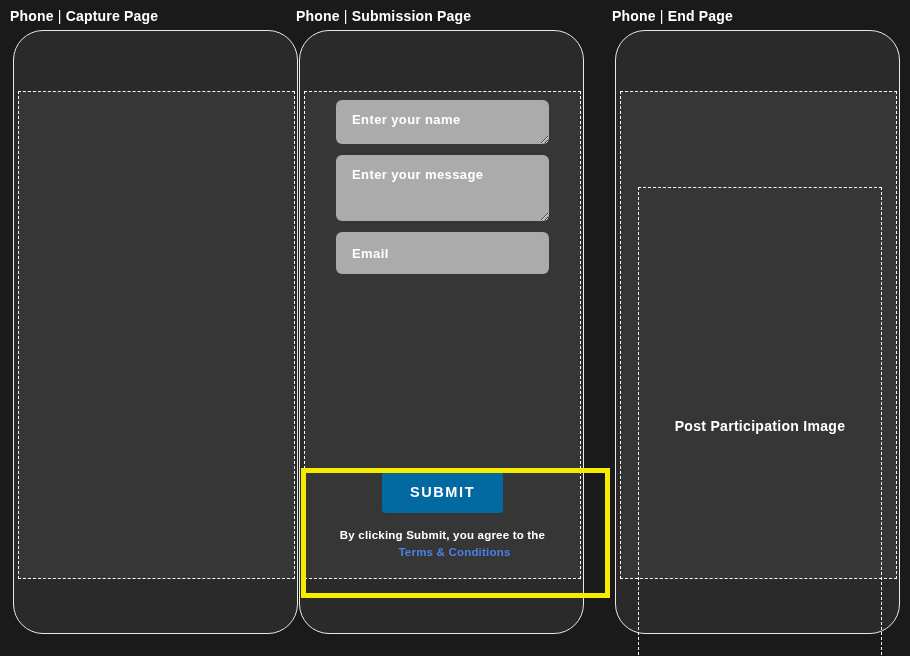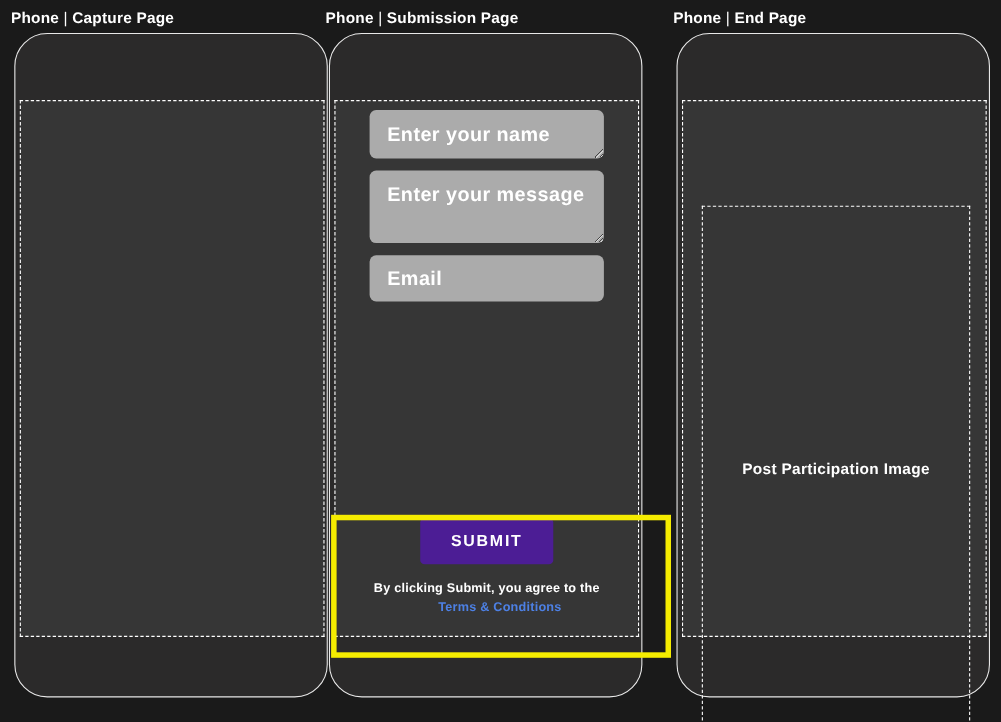--- a/index.html
+++ b/index.html
@@ -78,21 +78,21 @@
     padding: 8px 31px 0 31px;
   }
 
   .field {
     width: 100%;
     background: #ababab;
     border: none;
     border-radius: 6px;
     color: #ffffff;
     font-family: "Liberation Sans", sans-serif;
-    font-size: 18px;
+    font-size: 13px;
     font-weight: bold;
     letter-spacing: 0.4px;
     padding: 12px 16px;
     display: block;
     margin-bottom: 11px;
     outline: none;
     position: relative;
   }
   .field::placeholder { color: #ffffff; opacity: 1; }
   .field.one-line { height: 42px; }
@@ -104,21 +104,21 @@
     position: absolute;
     left: 0;
     bottom: 0;
     width: 100%;
     padding-bottom: 17px;
     text-align: center;
   }
 
   .submit-button {
     display: inline-block;
-    background: #4c1d95;
+    background: #0369a1;
     border: none;
     border-radius: 4px;
     color: #ffffff;
     font-family: "Liberation Sans", sans-serif;
     font-size: 14.5px;
     font-weight: bold;
     letter-spacing: 1.6px;
     padding: 13px 28px;
     cursor: pointer;
     margin-bottom: 14px;

